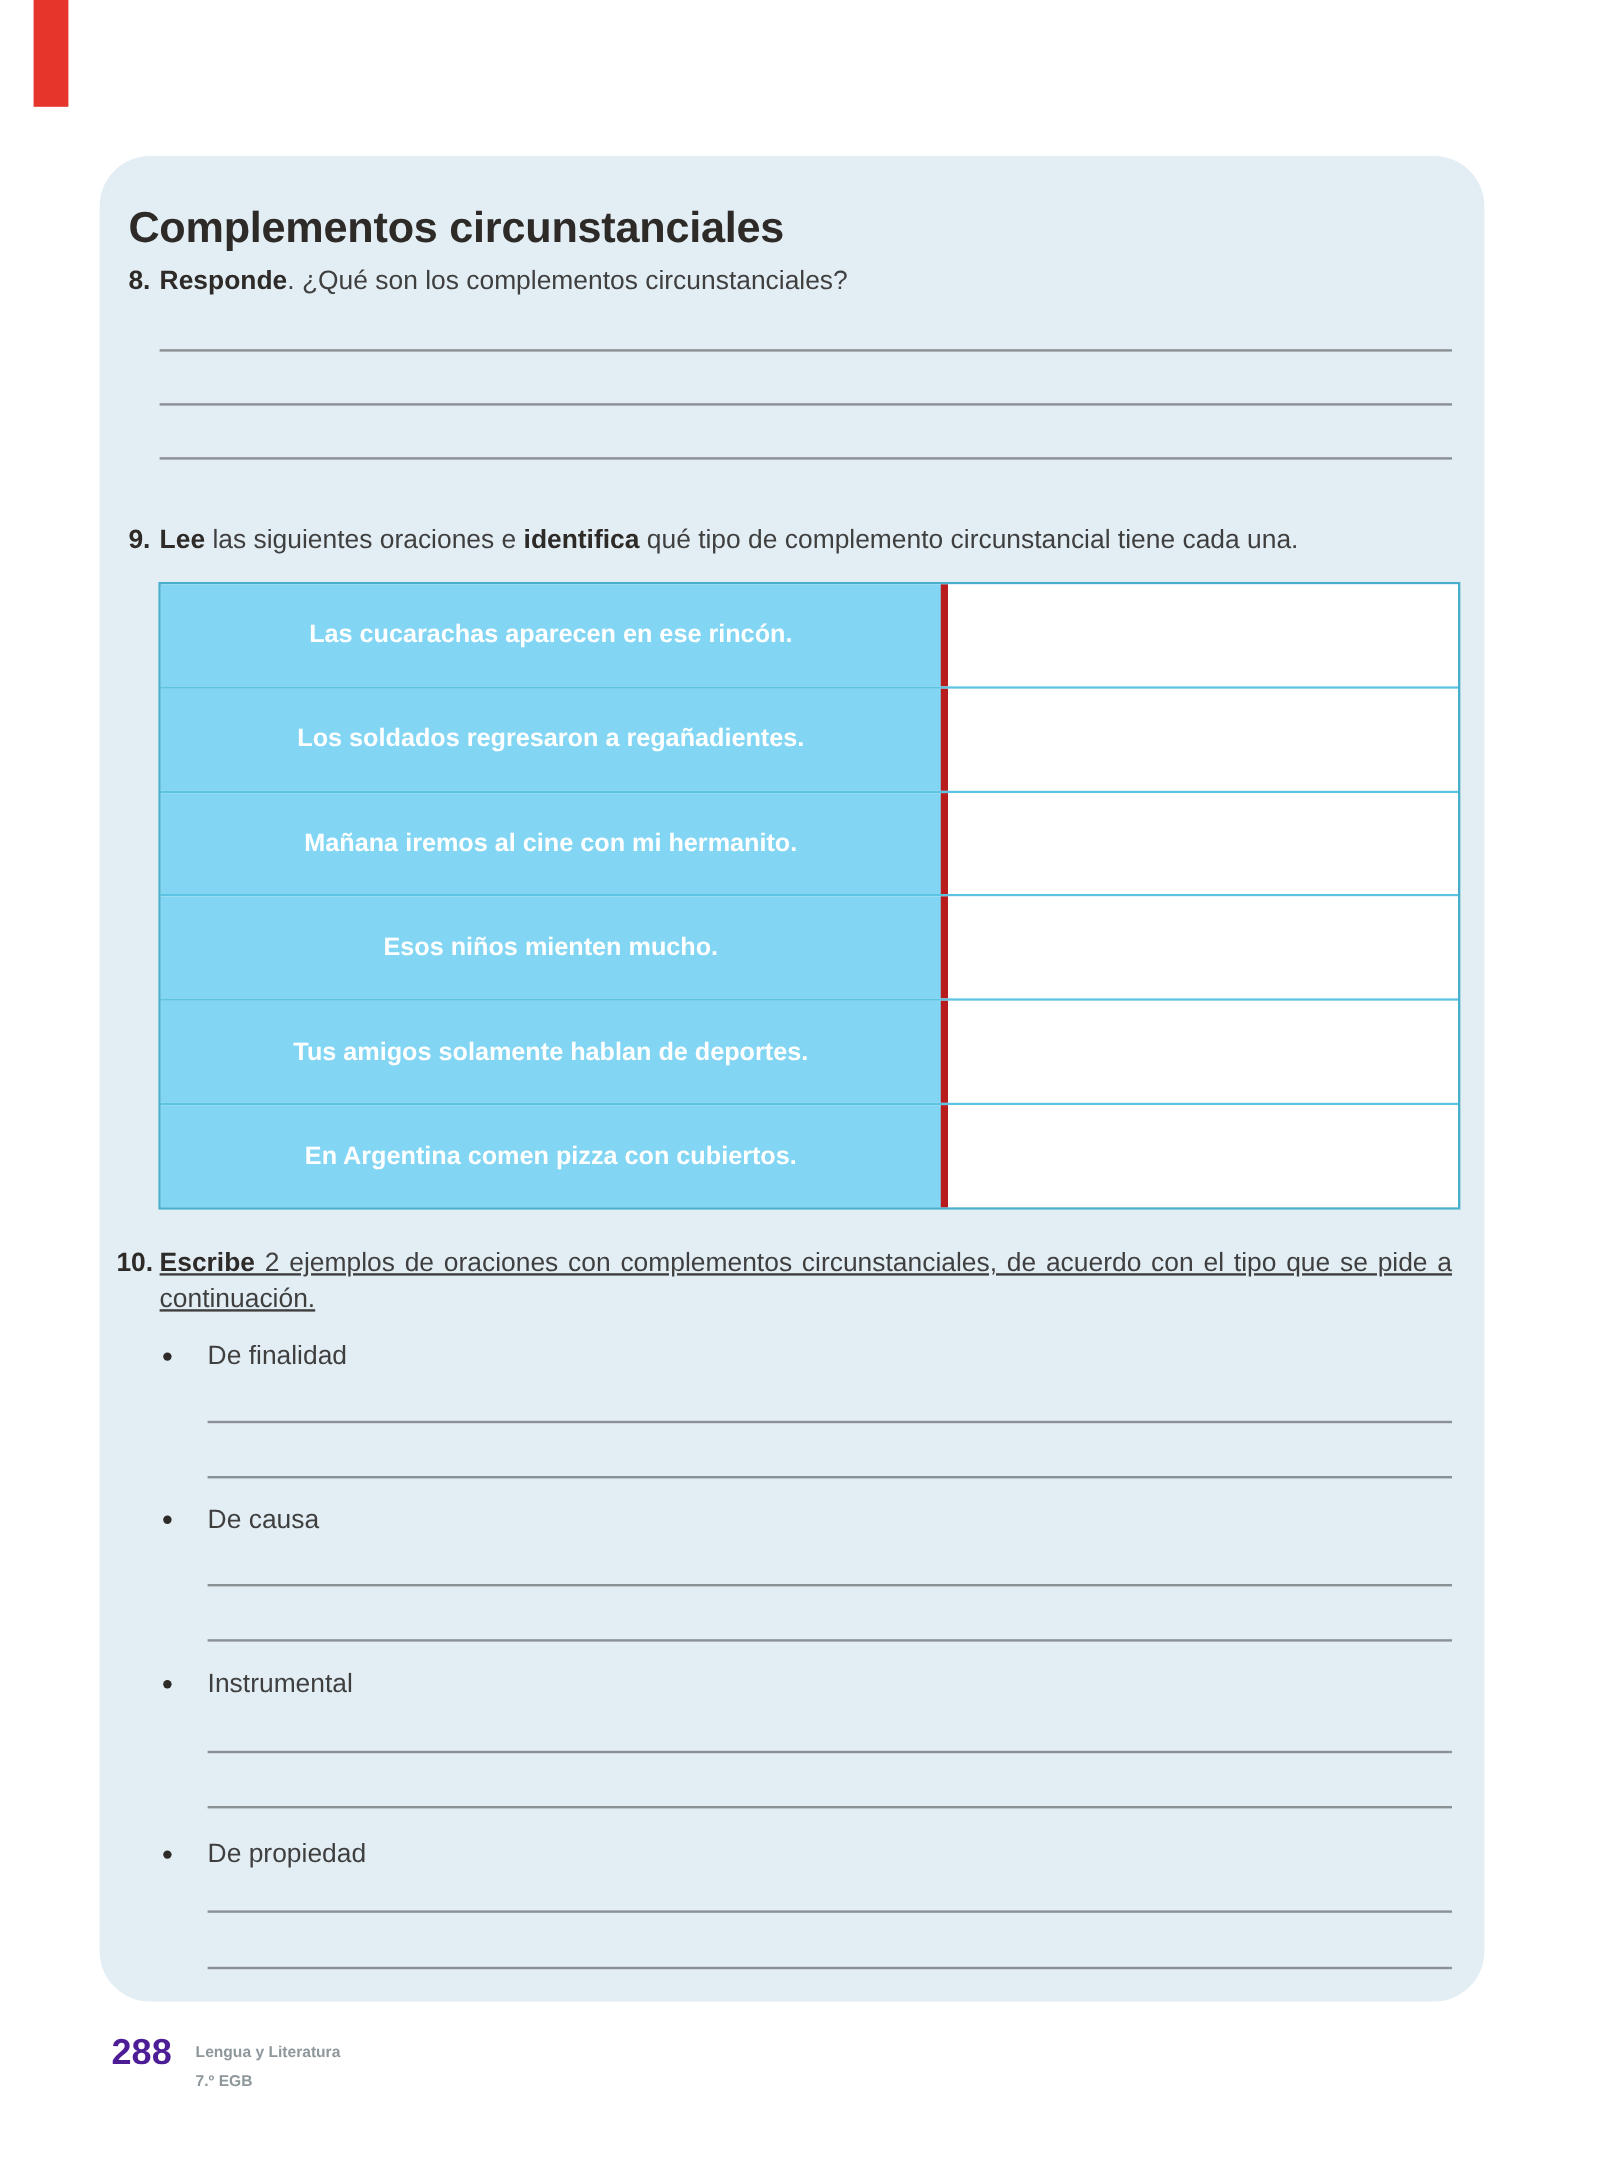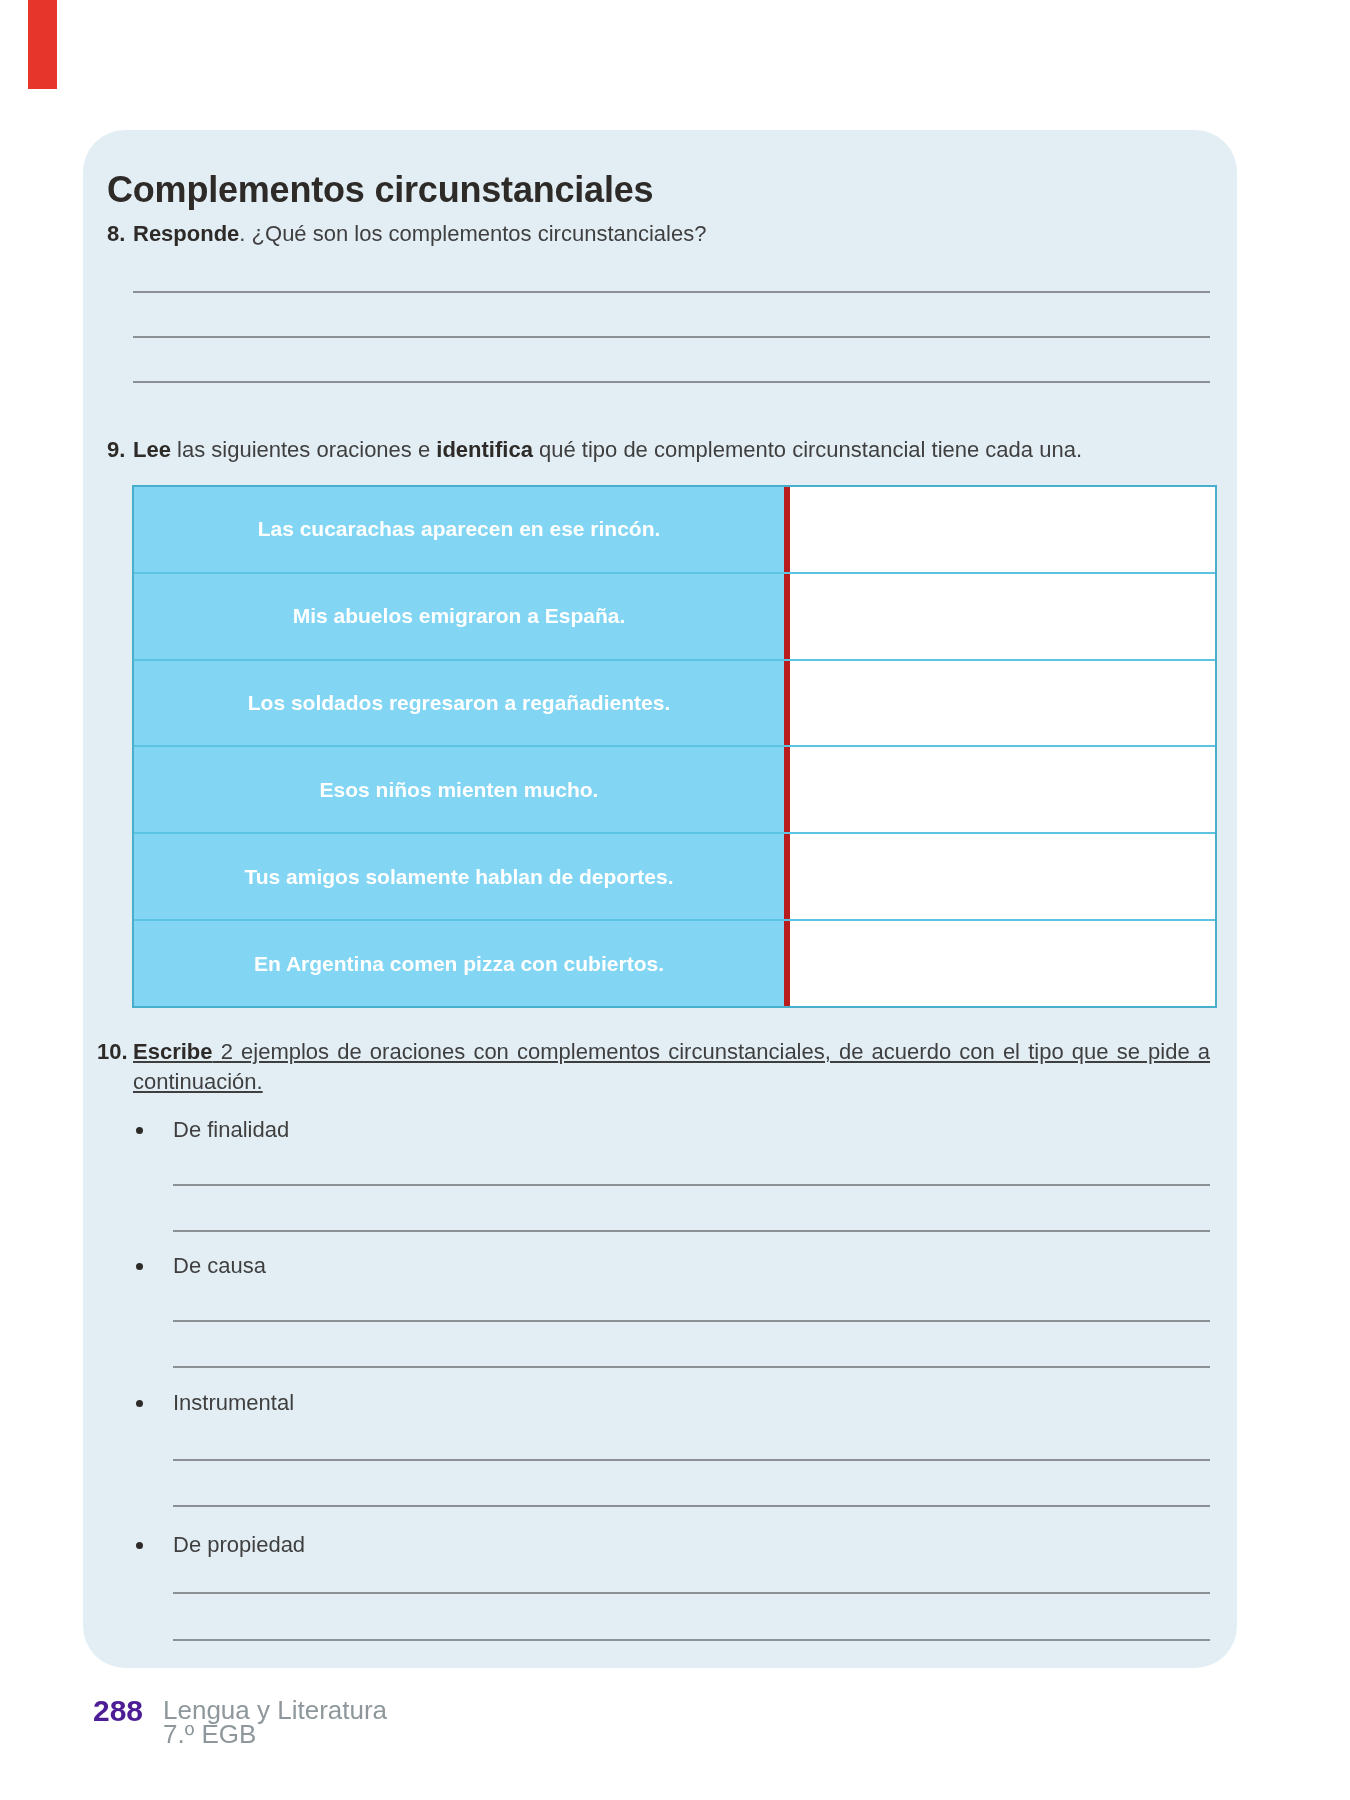--- a/index.html
+++ b/index.html
@@ -50,22 +50,22 @@
   .acell{flex:1;background:#ffffff;}
 
   .bullet-dot{position:absolute;left:136px;width:7px;height:7px;border-radius:50%;
               background:#2d2a28;}
   .d1{top:1127px;} .d2{top:1263px;} .d3{top:1400px;} .d4{top:1542px;}
   .bullet-label{position:absolute;left:173px;font-size:22px;line-height:28px;color:#3f3f3f;}
   .bl1{top:1116px;} .bl2{top:1252px;} .bl3{top:1389px;} .bl4{top:1531px;}
 
   .page-num{position:absolute;left:93px;top:1694px;font-size:30px;font-weight:bold;
             color:#4c1d95;}
-  .footer-series{position:absolute;left:163px;top:1698px;font-size:26px;line-height:24px;
-                 color:#8e989c;}
+  .footer-series{position:absolute;left:163px;top:1698px;font-size:13px;line-height:24px;
+                 color:#8e989c;font-weight:bold;}
   .footer-series span{display:block;}
 </style>
 </head>
 <body>
 
 <div class="page">
 
   <div class="red-tab"></div>
 
   <div class="panel"></div>
@@ -84,25 +84,25 @@
     <span class="num">9.</span>
     <span class="body"><b>Lee</b><span> las siguientes oraciones e </span><b>identifica</b><span> qué tipo de complemento circunstancial tiene cada una.</span></span>
   </div>
 
   <div class="qtable">
     <div class="qrow">
       <div class="scell">Las cucarachas aparecen en ese rincón.</div>
       <div class="acell"></div>
     </div>
     <div class="qrow">
-      <div class="scell">Mis abuelos emigraron a España.</div>
+      <div class="scell">Los soldados regresaron a regañadientes.</div>
       <div class="acell"></div>
     </div>
     <div class="qrow">
-      <div class="scell">Los soldados regresaron a regañadientes.</div>
+      <div class="scell">Mañana iremos al cine con mi hermanito.</div>
       <div class="acell"></div>
     </div>
     <div class="qrow">
       <div class="scell">Esos niños mienten mucho.</div>
       <div class="acell"></div>
     </div>
     <div class="qrow">
       <div class="scell">Tus amigos solamente hablan de deportes.</div>
       <div class="acell"></div>
     </div>

